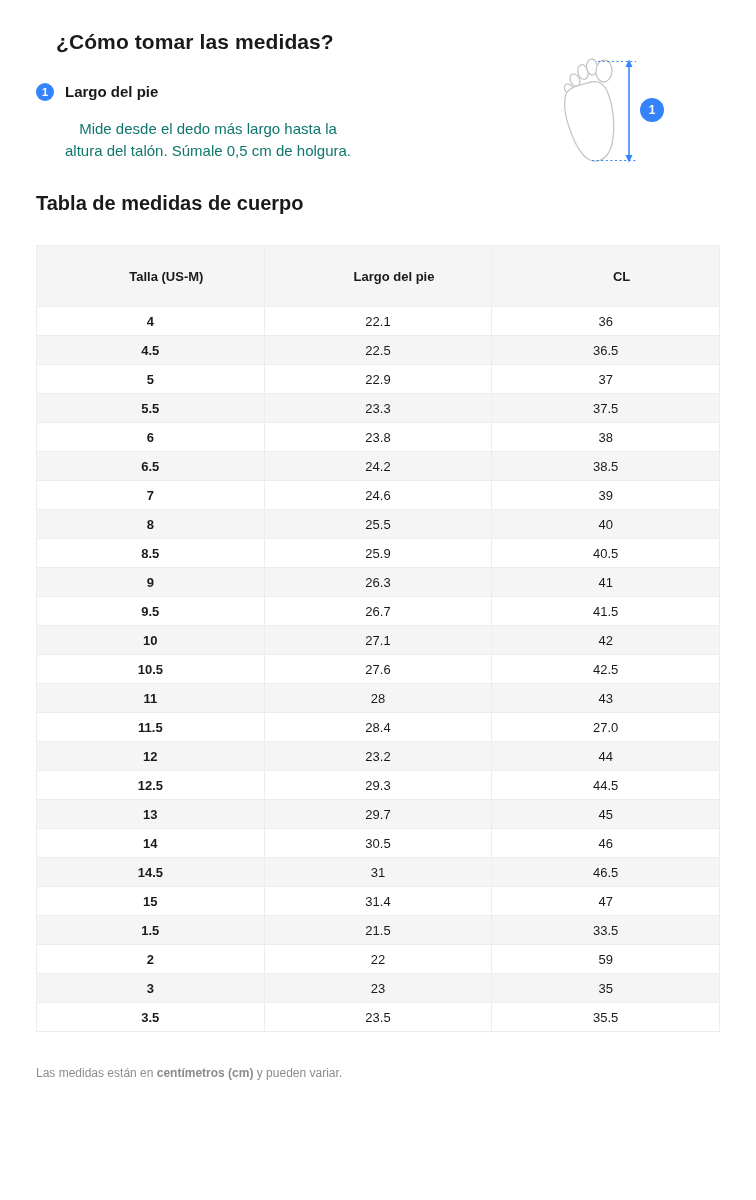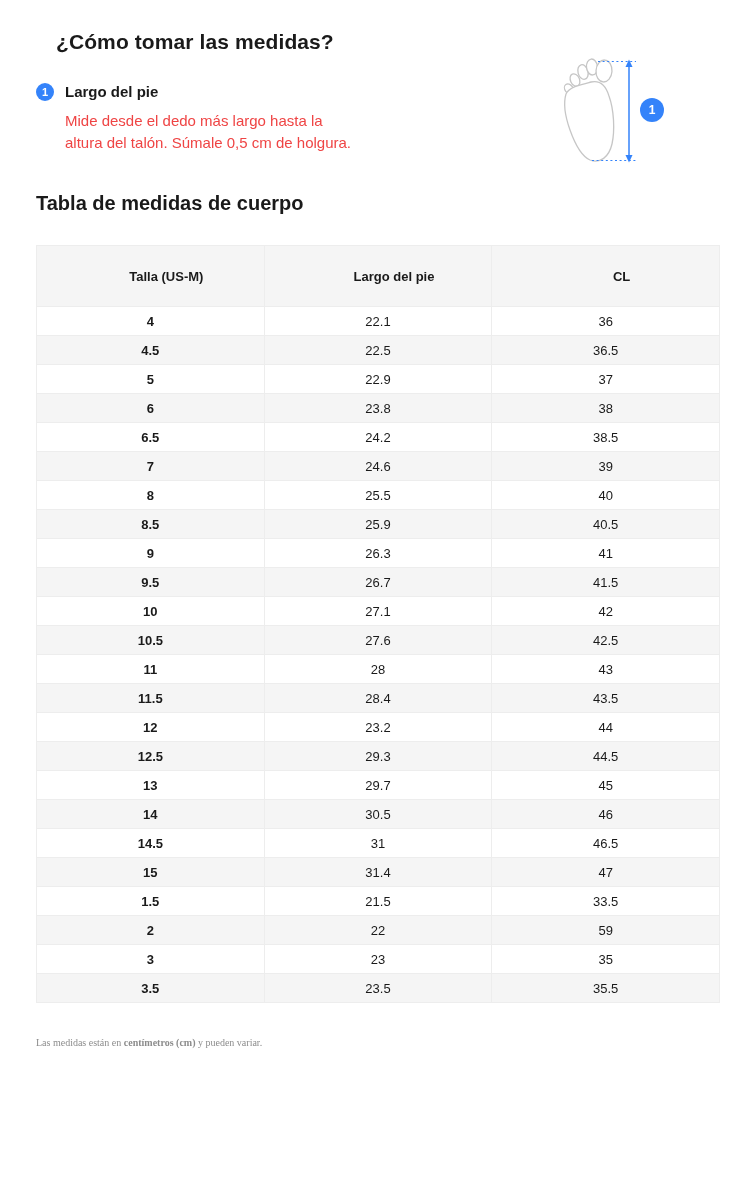--- a/index.html
+++ b/index.html
@@ -57,22 +57,23 @@
   }
   .intro-text { margin-left: 11px; }
   .intro-label {
     font-size: 15px;
     font-weight: 700;
     line-height: 20px;
   }
   .intro-desc {
     font-size: 15px;
     line-height: 22px;
-    margin-top: 8px;
-    color: #ef4444;
+    margin-top: 16px;
+    color: #0f766e;
+    text-align: center;
   }
 
   
   .foot-diagram {
     position: relative;
     width: 118px;
     height: 106px;
     margin-top: -24px;
     margin-right: 46px;
     flex: 0 0 auto;
@@ -113,23 +114,22 @@
     height: 29px;
     font-size: 13px;
     padding: 0 4px;
   }
   .size-table tbody td:first-child { font-weight: 700; }
   .size-table tbody tr:nth-child(even) { background: var(--row-alt-bg); }
 
   
   .footnote {
     margin-top: 34px;
-    font-size: 10px;
+    font-size: 12px;
     color: var(--muted-color);
-    font-family: Liberation Serif, serif;
   }
   .footnote .bold { font-weight: 700; }
 </style>
 </head>
 <body>
 
 <h1 class="page-title">¿Cómo tomar las medidas?</h1>
 
 <div class="intro-row">
   <div class="intro-left">
@@ -192,20 +192,25 @@
         <td>4.5</td>
         <td>22.5</td>
         <td>36.5</td>
       </tr>
       <tr>
         <td>5</td>
         <td>22.9</td>
         <td>37</td>
       </tr>
       <tr>
+        <td>5.5</td>
+        <td>23.3</td>
+        <td>37.5</td>
+      </tr>
+      <tr>
         <td>6</td>
         <td>23.8</td>
         <td>38</td>
       </tr>
       <tr>
         <td>6.5</td>
         <td>24.2</td>
         <td>38.5</td>
       </tr>
       <tr>
@@ -244,21 +249,21 @@
         <td>42.5</td>
       </tr>
       <tr>
         <td>11</td>
         <td>28</td>
         <td>43</td>
       </tr>
       <tr>
         <td>11.5</td>
         <td>28.4</td>
-        <td>43.5</td>
+        <td>27.0</td>
       </tr>
       <tr>
         <td>12</td>
         <td>23.2</td>
         <td>44</td>
       </tr>
       <tr>
         <td>12.5</td>
         <td>29.3</td>
         <td>44.5</td>

